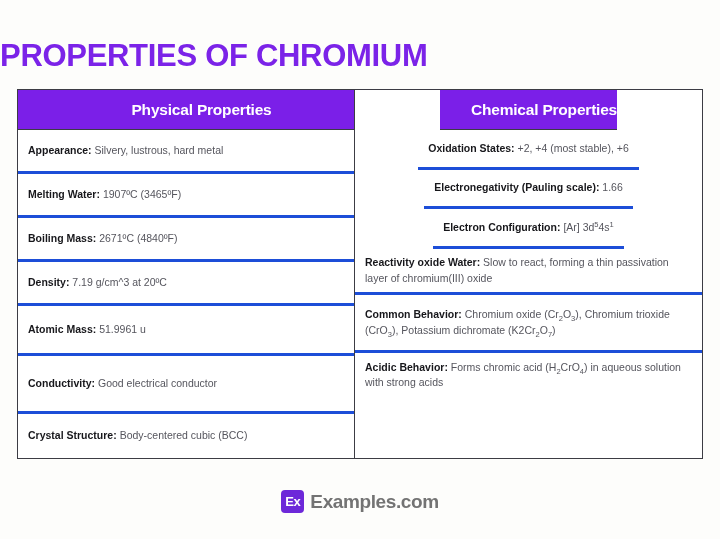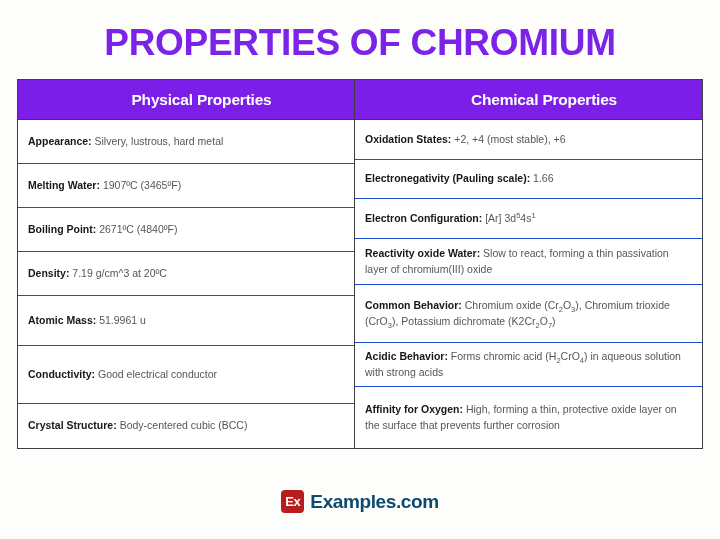--- a/index.html
+++ b/index.html
@@ -16,66 +16,65 @@
   }
   .page {
     position: relative;
     width: 720px;
     height: 539px;
     box-sizing: border-box;
   }
 
   
   .page-title {
-    text-align: center;
     color: #7b23e8;
-    font-size: 37px;
+    font-size: 31px;
     font-weight: bold;
     letter-spacing: -0.3px;
     line-height: 1;
-    padding-top: 24px;
+    padding-top: 40px;
     padding-bottom: 0;
     font-family: "Liberation Sans", sans-serif;
     white-space: nowrap;
   }
 
   
   .table-wrap {
     margin: 18px 17px 0 17px;
     border: 1.5px solid #3c3c44;
     display: flex;
     background: #ffffff;
   }
   .col {
     display: flex;
     flex-direction: column;
     box-sizing: border-box;
   }
   .col-left  { width: 338px; border-right: 1.5px solid #3c3c44; }
-  .col-right { width: 348px; }
+  .col-right { width: 348px; align-items: center; }
 
   .col-header {
     background: #7b1fe8;
     color: #ffffff;
     font-size: 15.5px;
     font-weight: bold;
     text-align: center;
     letter-spacing: -0.2px;
     height: 40px;
     display: flex;
     align-items: center;
     justify-content: center;
     border-bottom: 1.5px solid #3c3c44;
     box-sizing: border-box;
     padding-left: 31px;
   }
 
   .cell {
     box-sizing: border-box;
-    border-bottom: 1px solid #1d4ed8;
+    border-bottom: 3px solid #1d4ed8;
     padding: 0 10px;
     font-size: 10.5px;
     line-height: 1.45;
     color: #4a4a52;
     display: flex;
     align-items: center;
   }
   .cell:last-child { border-bottom: none; }
   .cell .lbl {
     color: #17171b;
@@ -95,34 +94,34 @@
     right: 0;
     bottom: 26px;
     display: flex;
     align-items: center;
     justify-content: center;
     gap: 6px;
   }
   .logo-badge {
     width: 23px;
     height: 23px;
-    background: #b91c1c;
+    background: #6d28d9;
     border-radius: 4px;
     color: #ffffff;
     font-size: 13px;
     font-weight: bold;
     display: flex;
     align-items: center;
     justify-content: center;
     letter-spacing: -0.4px;
   }
   .logo-text {
     font-size: 19px;
     font-weight: bold;
-    color: #0c4a6e;
+    color: #737373;
     letter-spacing: -0.4px;
   }
 </style>
 </head>
 <body>
 
 <div class="page">
 
   <div class="page-title">PROPERTIES OF CHROMIUM</div>
 
@@ -133,21 +132,21 @@
 
       <div class="cell" style="height:44px">
         <div><span class="lbl">Appearance:</span>
         <span class="txt">Silvery, lustrous, hard metal</span></div>
       </div>
       <div class="cell" style="height:44px">
         <div><span class="lbl">Melting Water:</span>
         <span class="txt">1907ºC (3465ºF)</span></div>
       </div>
       <div class="cell" style="height:44px">
-        <div><span class="lbl">Boiling Point:</span>
+        <div><span class="lbl">Boiling Mass:</span>
         <span class="txt">2671ºC (4840ºF)</span></div>
       </div>
       <div class="cell" style="height:44px">
         <div><span class="lbl">Density:</span>
         <span class="txt">7.19 g/cm^3 at 20ºC</span></div>
       </div>
       <div class="cell" style="height:50px">
         <div><span class="lbl">Atomic Mass:</span>
         <span class="txt">51.9961 u</span></div>
       </div>
@@ -180,24 +179,20 @@
         <div><span class="lbl">Reactivity oxide Water:</span>
         <span class="txt">Slow to react, forming a thin passivation layer of chromium(III) oxide</span></div>
       </div>
       <div class="cell" style="height:58px">
         <div><span class="lbl">Common Behavior:</span>
         <span class="txt">Chromium oxide (Cr<sub>2</sub>O<sub>3</sub>), Chromium trioxide (CrO<sub>3</sub>), Potassium dichromate (K2Cr<sub>2</sub>O<sub>7</sub>)</span></div>
       </div>
       <div class="cell" style="height:44px">
         <div><span class="lbl">Acidic Behavior:</span>
         <span class="txt">Forms chromic acid (H<sub>2</sub>CrO<sub>4</sub>) in aqueous solution with strong acids</span></div>
-      </div>
-      <div class="cell" style="height:61px">
-        <div><span class="lbl">Affinity for Oxygen:</span>
-        <span class="txt">High, forming a thin, protective oxide layer on the surface that prevents further corrosion</span></div>
       </div>
     </div>
 
   </div>
 
   <div class="footer">
     <div class="logo-badge">Ex</div>
     <div class="logo-text">Examples.com</div>
   </div>
 

